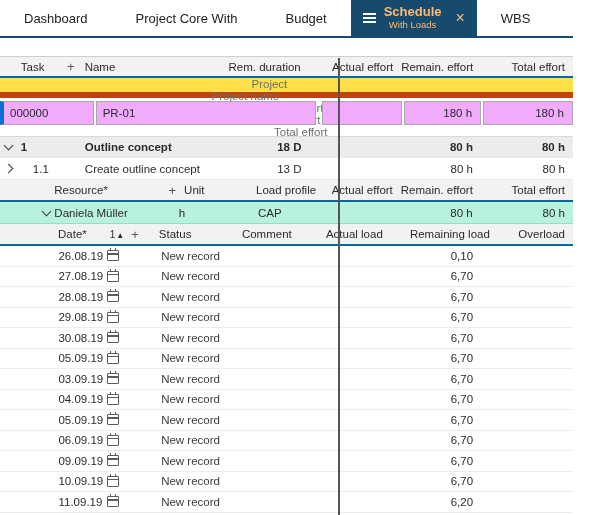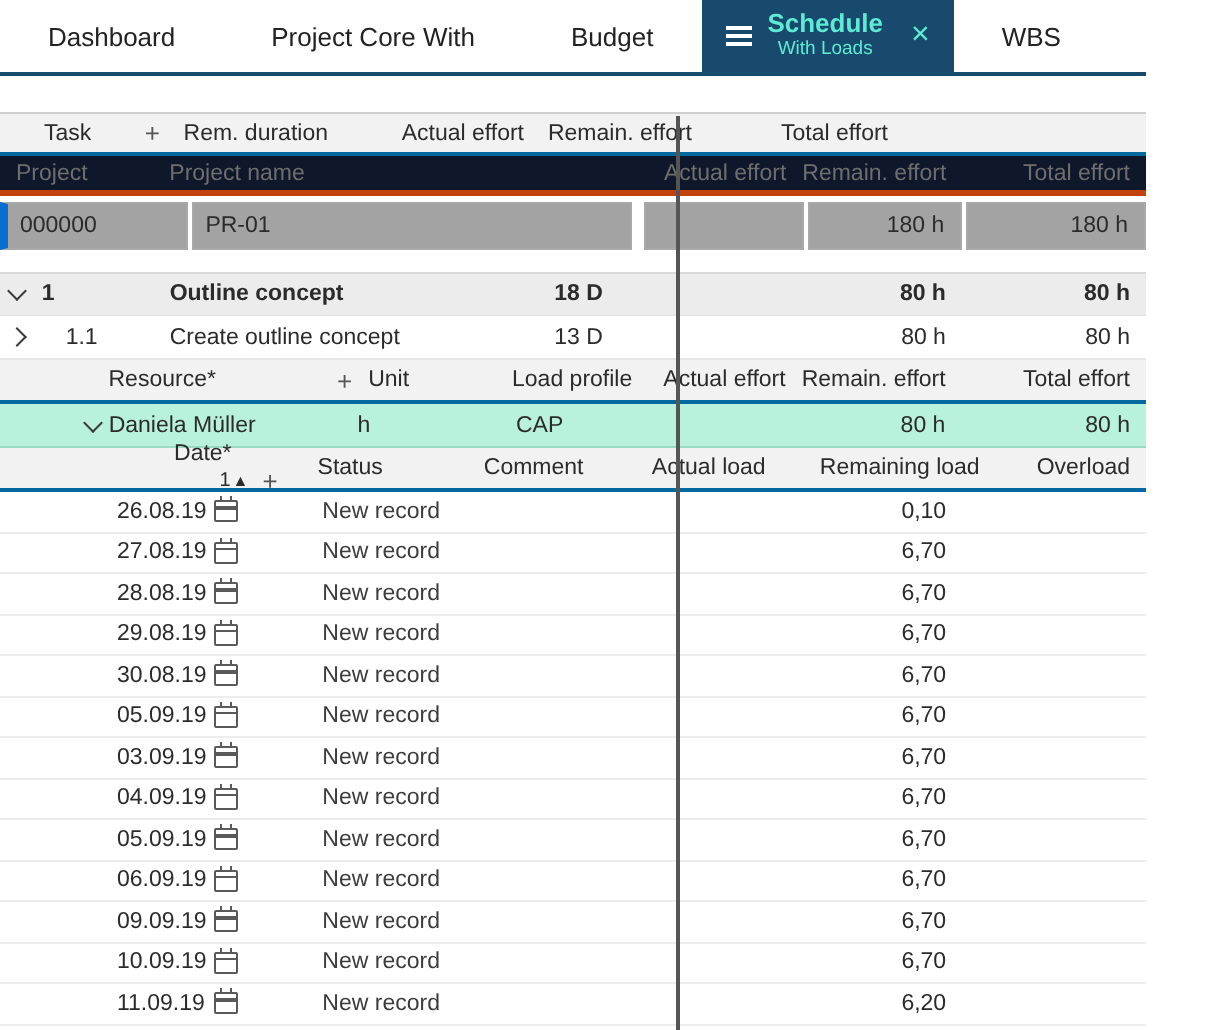--- a/index.html
+++ b/index.html
@@ -8,55 +8,55 @@
     font-family:"Liberation Sans", sans-serif;
     font-size:11.5px; color:#2b2b2b; background:#fff;
     position:relative; overflow:hidden;
   }
   .app { position:relative; width:573px; height:515px; }
   .vdiv { position:absolute; left:338px; top:58px; bottom:0; width:2px; background:#555; z-index:4; }
 
   
   .tabbar { display:flex; height:38px; border-bottom:2px solid #174a6d; background:#fff; }
   .tab { display:flex; align-items:center; padding:0 24px; font-size:13px; color:#222; cursor:pointer; white-space:nowrap; }
-  .tab.active { background:#174a6d; color:#5eead4; padding:0 12px; gap:8px; }
+  .tab.active { background:#174a6d; color:#fdba74; padding:0 12px; gap:8px; }
   .tab-text { display:flex; flex-direction:column; align-items:center; line-height:1.15; }
   .tab-label { font-size:13px; }
   .active .tab-label { font-weight:bold; }
   .tab-sub { font-size:9.5px; }
   .menu-icon { width:13px; height:10px; border-top:2px solid #fff; border-bottom:2px solid #fff; position:relative; }
   .menu-icon::after { content:""; position:absolute; left:0; top:2px; width:100%; height:2px; background:#fff; }
   .close-icon { font-size:16px; line-height:1; margin-left:6px; cursor:pointer; }
 
   
   .row { display:flex; align-items:center; white-space:nowrap; }
   .gap1 { height:18px; } .gap2 { height:8px; }
   .hdr { background:#f2f2f2; height:22px; border-bottom:2px solid #0369a1; }
   .hdr1 { border-top:1px solid #cfcfcf; }
-  .hdr2 { background:#0f172a; height:20px; color:#6e6e6e; border-bottom:3px solid #c2410c; }
+  .hdr2 { background:#fde047; height:20px; color:#6e6e6e; border-bottom:6px solid #c2410c;flex-direction:column; }
   .plus { color:#555; font-size:13px; cursor:pointer; padding:0 2px; }
 
   .c-exp { width:18px; display:flex; justify-content:center; align-items:center; }
   .c-task { width:68px; padding-left:4px; display:flex; justify-content:space-between; align-items:center; padding-right:4px; }
   .c-name { width:158px; padding-left:4px; }
   .c-dur { width:94px; text-align:right; padding-right:16px; }
   .c-a { width:90px; text-align:right; padding-right:8px; }
   .c-r { width:84px; text-align:right; padding-right:8px; }
   .c-t { width:98px; text-align:right; padding-right:8px; }
   .c-proj { width:86px; padding-left:8px; }
   .h-left { text-align:left; padding-left:12px; padding-right:0; }
 
   
   .chev { display:inline-block; width:7px; height:7px; border-right:1.6px solid #3c3c3c; border-bottom:1.6px solid #3c3c3c; cursor:pointer; }
   .chev.down { transform:rotate(45deg); margin-top:-3px; }
   .chev.right { transform:rotate(-45deg); }
 
   
   .project-row { height:26px; display:flex; align-items:center; margin:2px 0; }
-  .cell-input { height:24px; border:1px solid #a9a9a9; display:flex; align-items:center; background:#a3a3a3; }
+  .cell-input { height:24px; border:1px solid #a9a9a9; display:flex; align-items:center; background:#f0abfc; }
   .pr-id { width:100px; border-left:4px solid #0a6ed1; padding-left:6px; }
   .pr-name { width:236px; margin-left:2px; padding-left:6px; }
   .pr-actual { width:86px; margin-left:6px; justify-content:flex-end; padding-right:8px; }
   .pr-remain { width:82px; margin-left:2px; justify-content:flex-end; padding-right:8px; }
   .pr-total { width:96px; margin-left:2px; justify-content:flex-end; padding-right:8px; }
 
   
   .trow { height:22px; border-bottom:1px solid #e6e6e6; cursor:pointer; }
   .trow.bold-row { background:#ececec; font-weight:bold; border-top:1px solid #d9d9d9; }
   .trow.sub .c-task span { padding-left:12px; }
@@ -66,21 +66,21 @@
   .r-name { width:120px; }
   .r-plusunit { width:60px; display:flex; align-items:center; gap:6px; }
   .unit-val { padding-left:12px; }
   .r-prof { width:100px; }
   .hdr-right { text-align:right; }
   .prof-val { text-align:center; }
   .rrow { height:22px; background:#b8f1dc; border-bottom:1px solid #9adcc3; cursor:pointer; }
 
   
   .d-ind { width:52px; }
-  .d-datecal { width:104px; display:flex; align-items:center; padding-left:10px;flex-direction:column; }
+  .d-datecal { width:104px; display:flex; align-items:center; padding-left:10px; }
   .sortgrp { margin-left:auto; display:flex; align-items:center; gap:5px; padding-right:4px; }
   .sortnum { font-size:10px; } .arr { font-size:8px; margin-left:1px; }
   .d-statush { width:104px; padding-left:14px; }
   .d-commenth { width:78px; }
   .d-date { width:62px; padding-left:10px; cursor:text; }
   .d-cal { width:26px; display:flex; align-items:center; }
   .d-status { width:120px; padding-left:30px; color:#3c3c3c; }
   .d-comment { width:78px; cursor:text; }
   .ldrow { height:20.5px; border-bottom:1px solid #ededed; }
   .r-wide { overflow:visible; }
@@ -119,20 +119,21 @@
   </div>
 
   <div class="gap1"></div>
 
   <div class="row hdr hdr1">
     <span class="c-exp"></span>
     <span class="c-task">
       <span>Task</span>
       <span class="plus">+</span>
     </span>
+    <span class="c-name">Name</span>
     <span class="c-dur">Rem. duration</span>
     <span class="c-a">Actual effort</span>
     <span class="c-r">Remain. effort</span>
     <span class="c-t">Total effort</span>
   </div>
 
   <div class="row hdr2">
     <span class="c-proj">Project</span>
     <span class="c-name">Project name</span>
     <span class="c-dur"></span>

